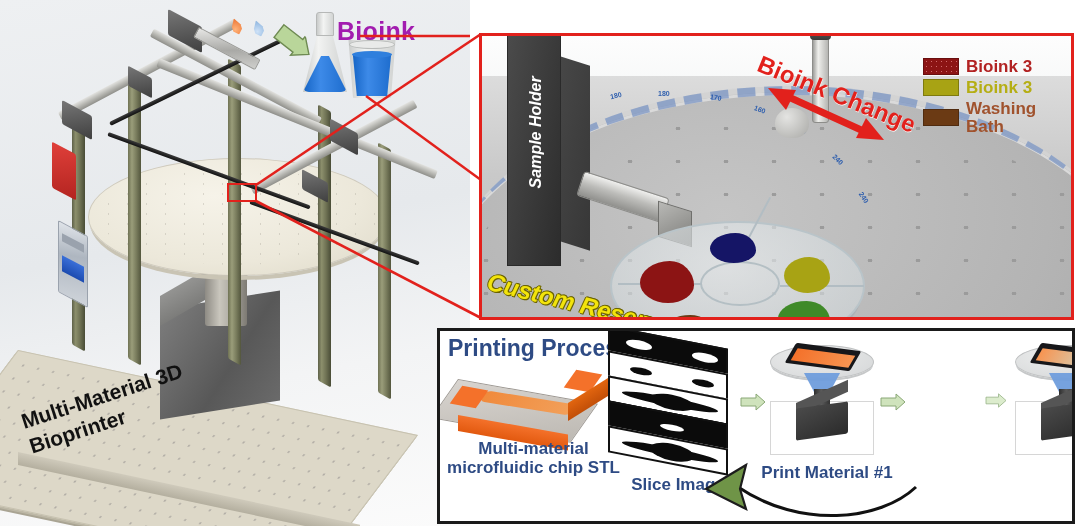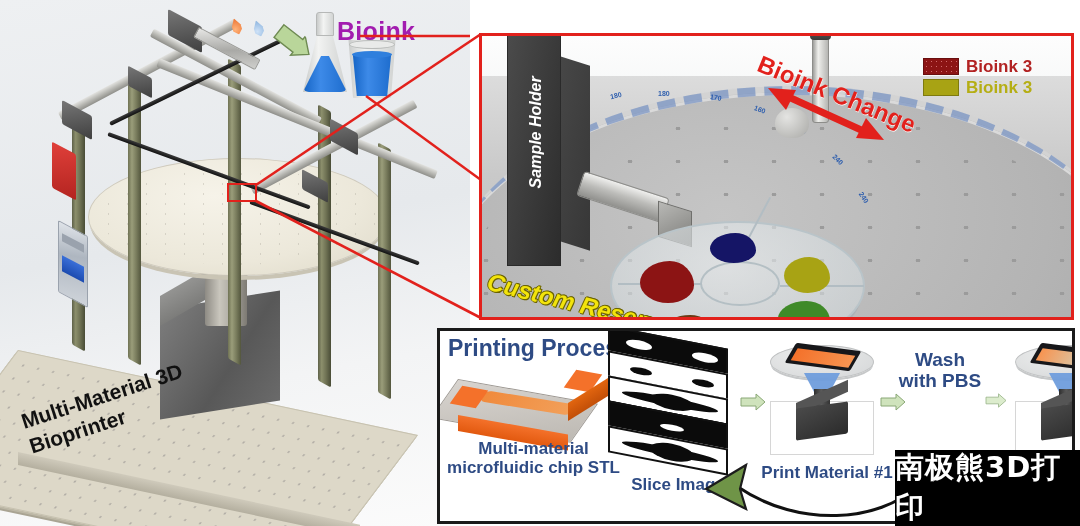--- a/index.html
+++ b/index.html
@@ -508,20 +508,24 @@
 
     <div class="legend">
       <div class="leg-row">
         <div class="leg-sw" style="background:#8c1414; background-image:radial-gradient(#d06a6a .8px,transparent 1px); background-size:5px 5px;"></div>
         <div class="leg-tx" style="color:#b22222;">Bioink 3</div>
       </div>
       <div class="leg-row">
         <div class="leg-sw" style="background:#a8a314;"></div>
         <div class="leg-tx" style="color:#b5ae14;">Bioink 3</div>
       </div>
+      <div class="leg-row">
+        <div class="leg-sw" style="background:#6b3a14;"></div>
+        <div class="leg-tx" style="color:#a0522d;">Washing Bath</div>
+      </div>
     </div>
   </div>
 
   <div id="panel-proc">
 
     <div class="proc-title">Printing Process</div>
 
     <div class="chip">
       <div class="top"></div>
         <div class="channel"></div>
@@ -574,21 +578,20 @@
           <div class="box2"></div>
           <div class="box"></div>
       </div>
     </div>
     <div class="proc-cap" style="left:312px; top:132px; width:150px;text-align:center;">Print Material #1</div>
 
     <svg class="arr-sm" style="left:440px; top:62px;" viewBox="0 0 26 18">
       <polygon points="1,5 16,5 16,1 25,9 16,17 16,13 1,13" fill="#cfe3bc" stroke="#8aa876" stroke-width="1"></polygon>
     </svg>
 
-    <div class="proc-cap" style="left:458px; top:18px; width:84px; font-size:19px;">Wash with PBS</div>
 
     <svg class="arr-sm" style="left:545px; top:62px; width:22px; height:15px;" viewBox="0 0 26 18">
       <polygon points="1,5 16,5 16,1 25,9 16,17 16,13 1,13" fill="#dceccd" stroke="#9ab68a" stroke-width="1"></polygon>
     </svg>
 
     <div class="plat" style="left:575px; top:14px;">
       <div class="disc"></div>
         <div class="slideblk"></div>
       <div class="sample" style="background:linear-gradient(90deg,#f79451,#cfd8c4);"></div>
       <div class="beam"></div>
@@ -599,17 +602,14 @@
           <div class="box"></div>
       </div>
     </div>
 
     <svg class="green-curve" viewBox="0 0 230 64">
       <path d="M48,28 C110,70 190,62 226,28" fill="none" stroke="#111" stroke-width="3"></path>
       <polygon points="56,6 16,30 56,50 50,30" fill="#6f9447" stroke="#1c1c1c" stroke-width="2.2"></polygon>
     </svg>
   </div>
 
-  <div class="watermark">
-    <span>南极熊3D打印</span>
-  </div>
 
 </div>
 
 </body></html>

